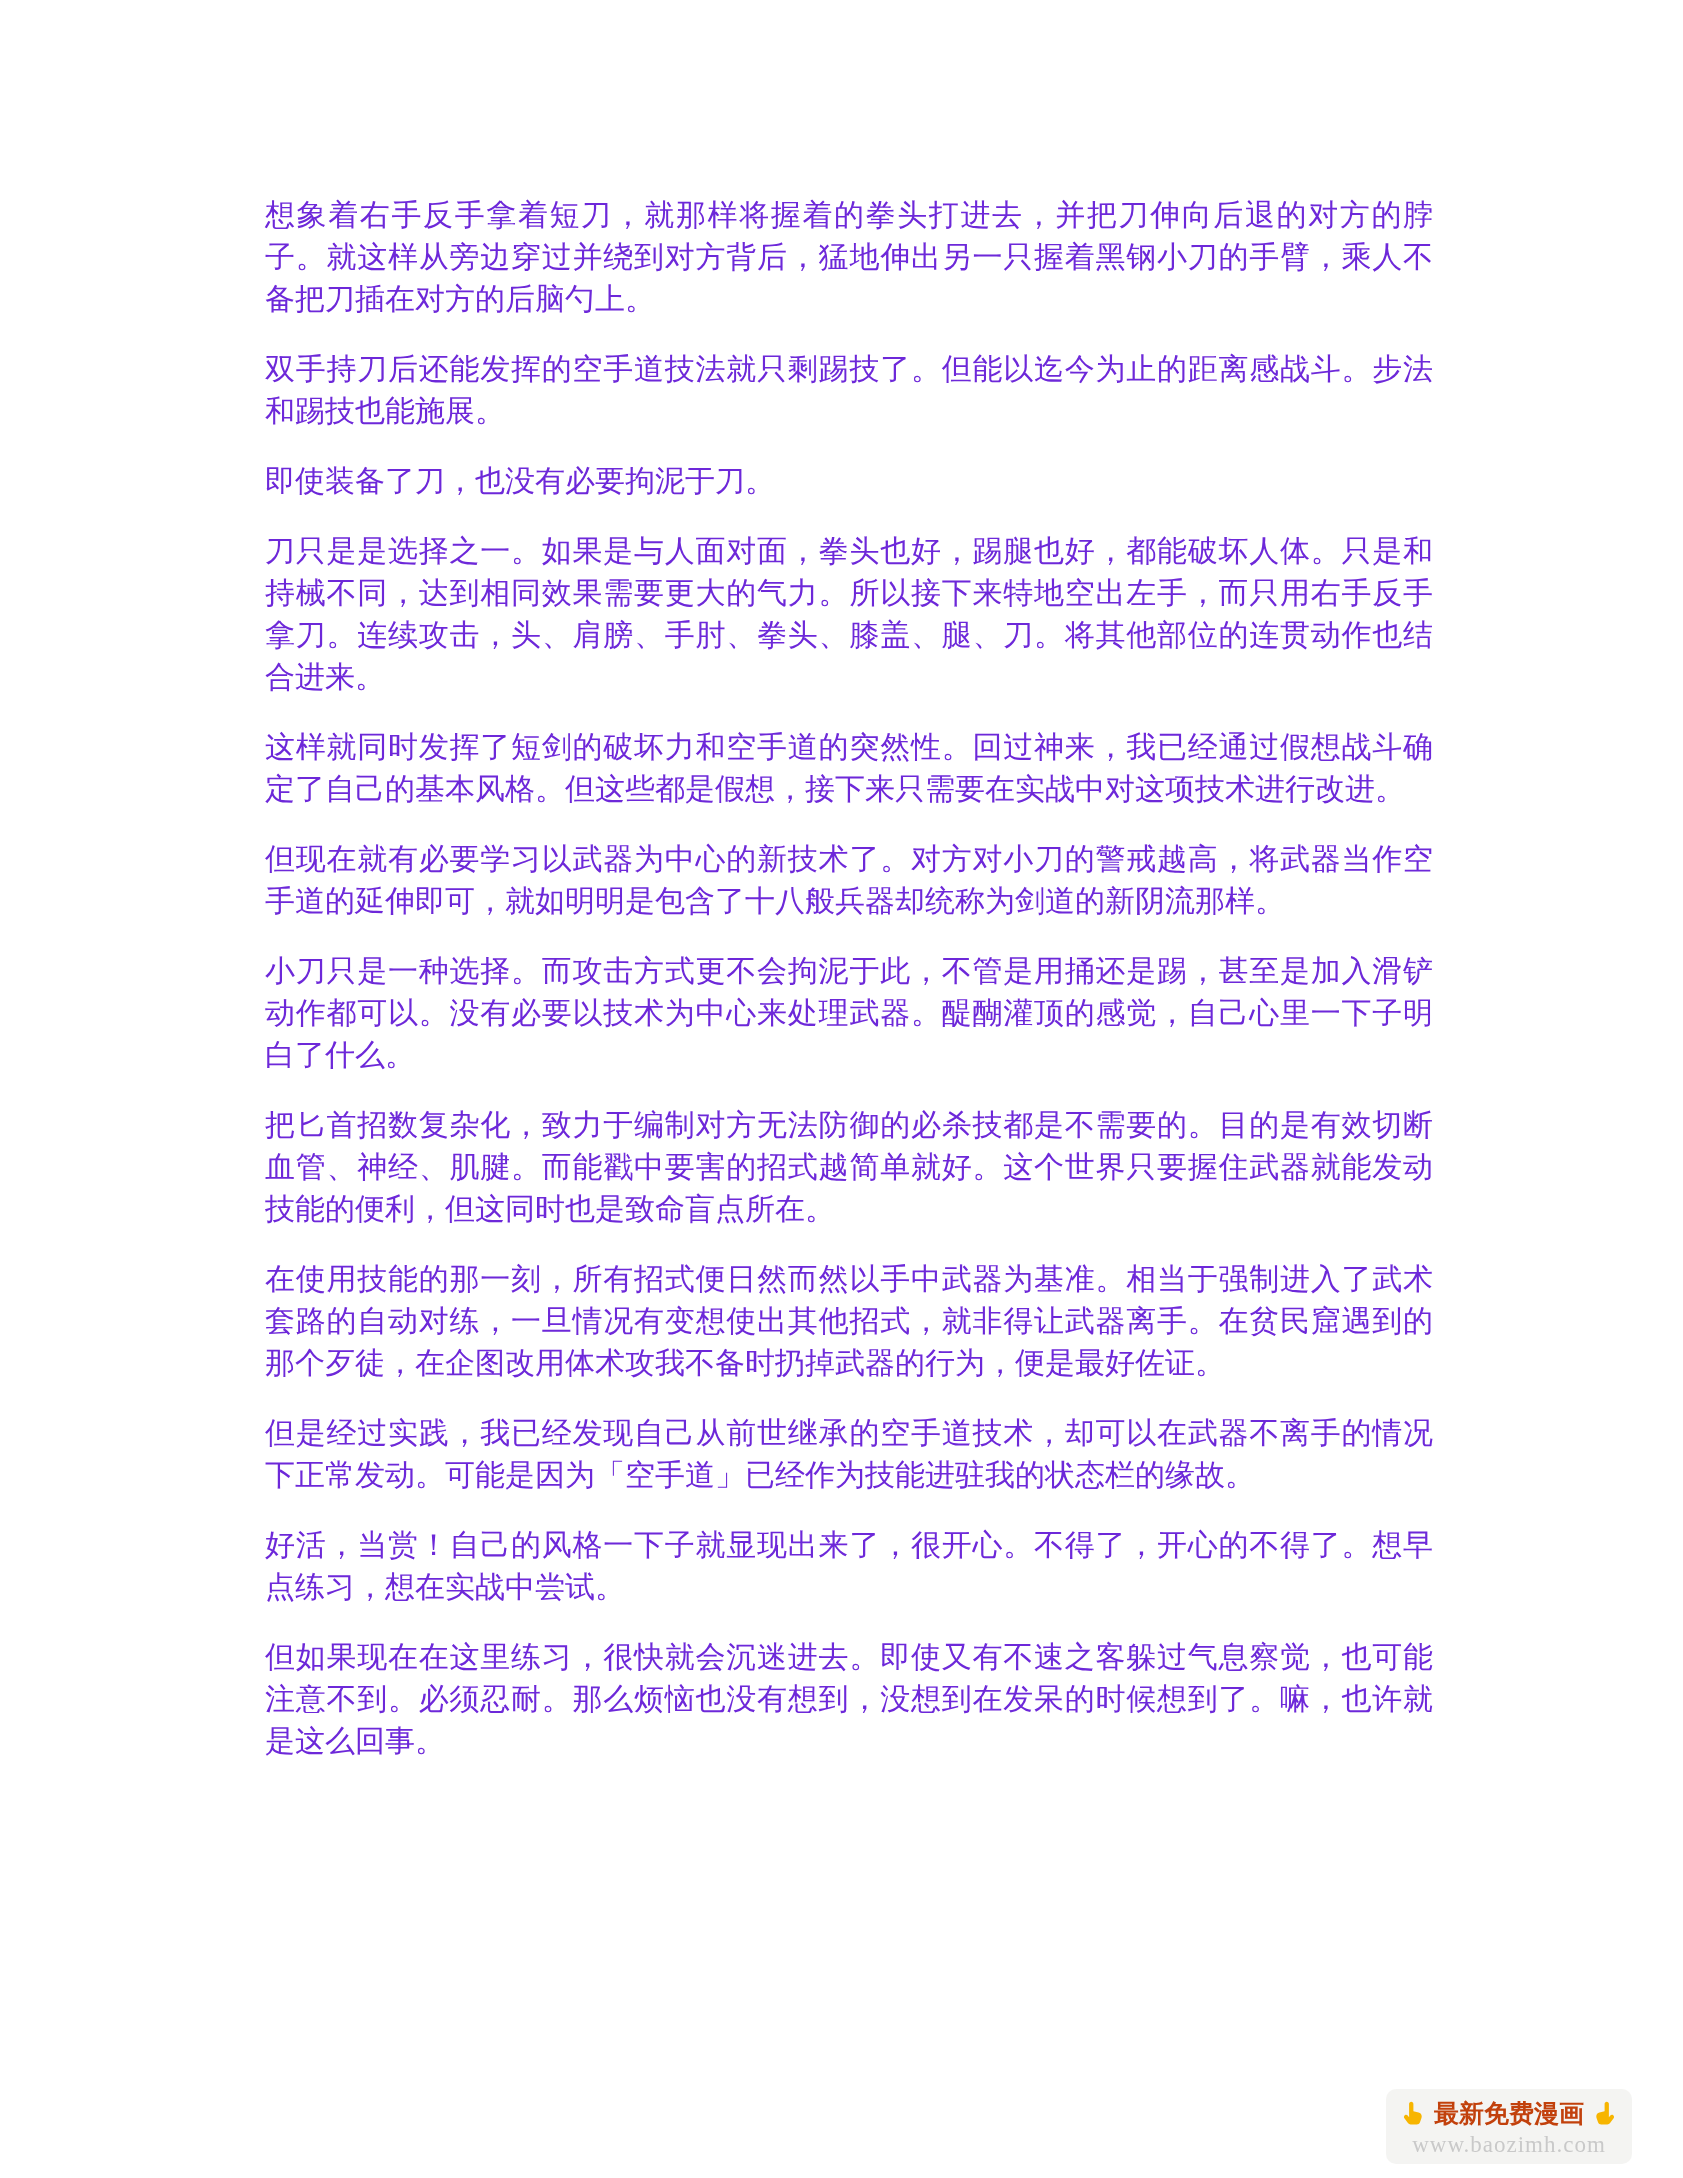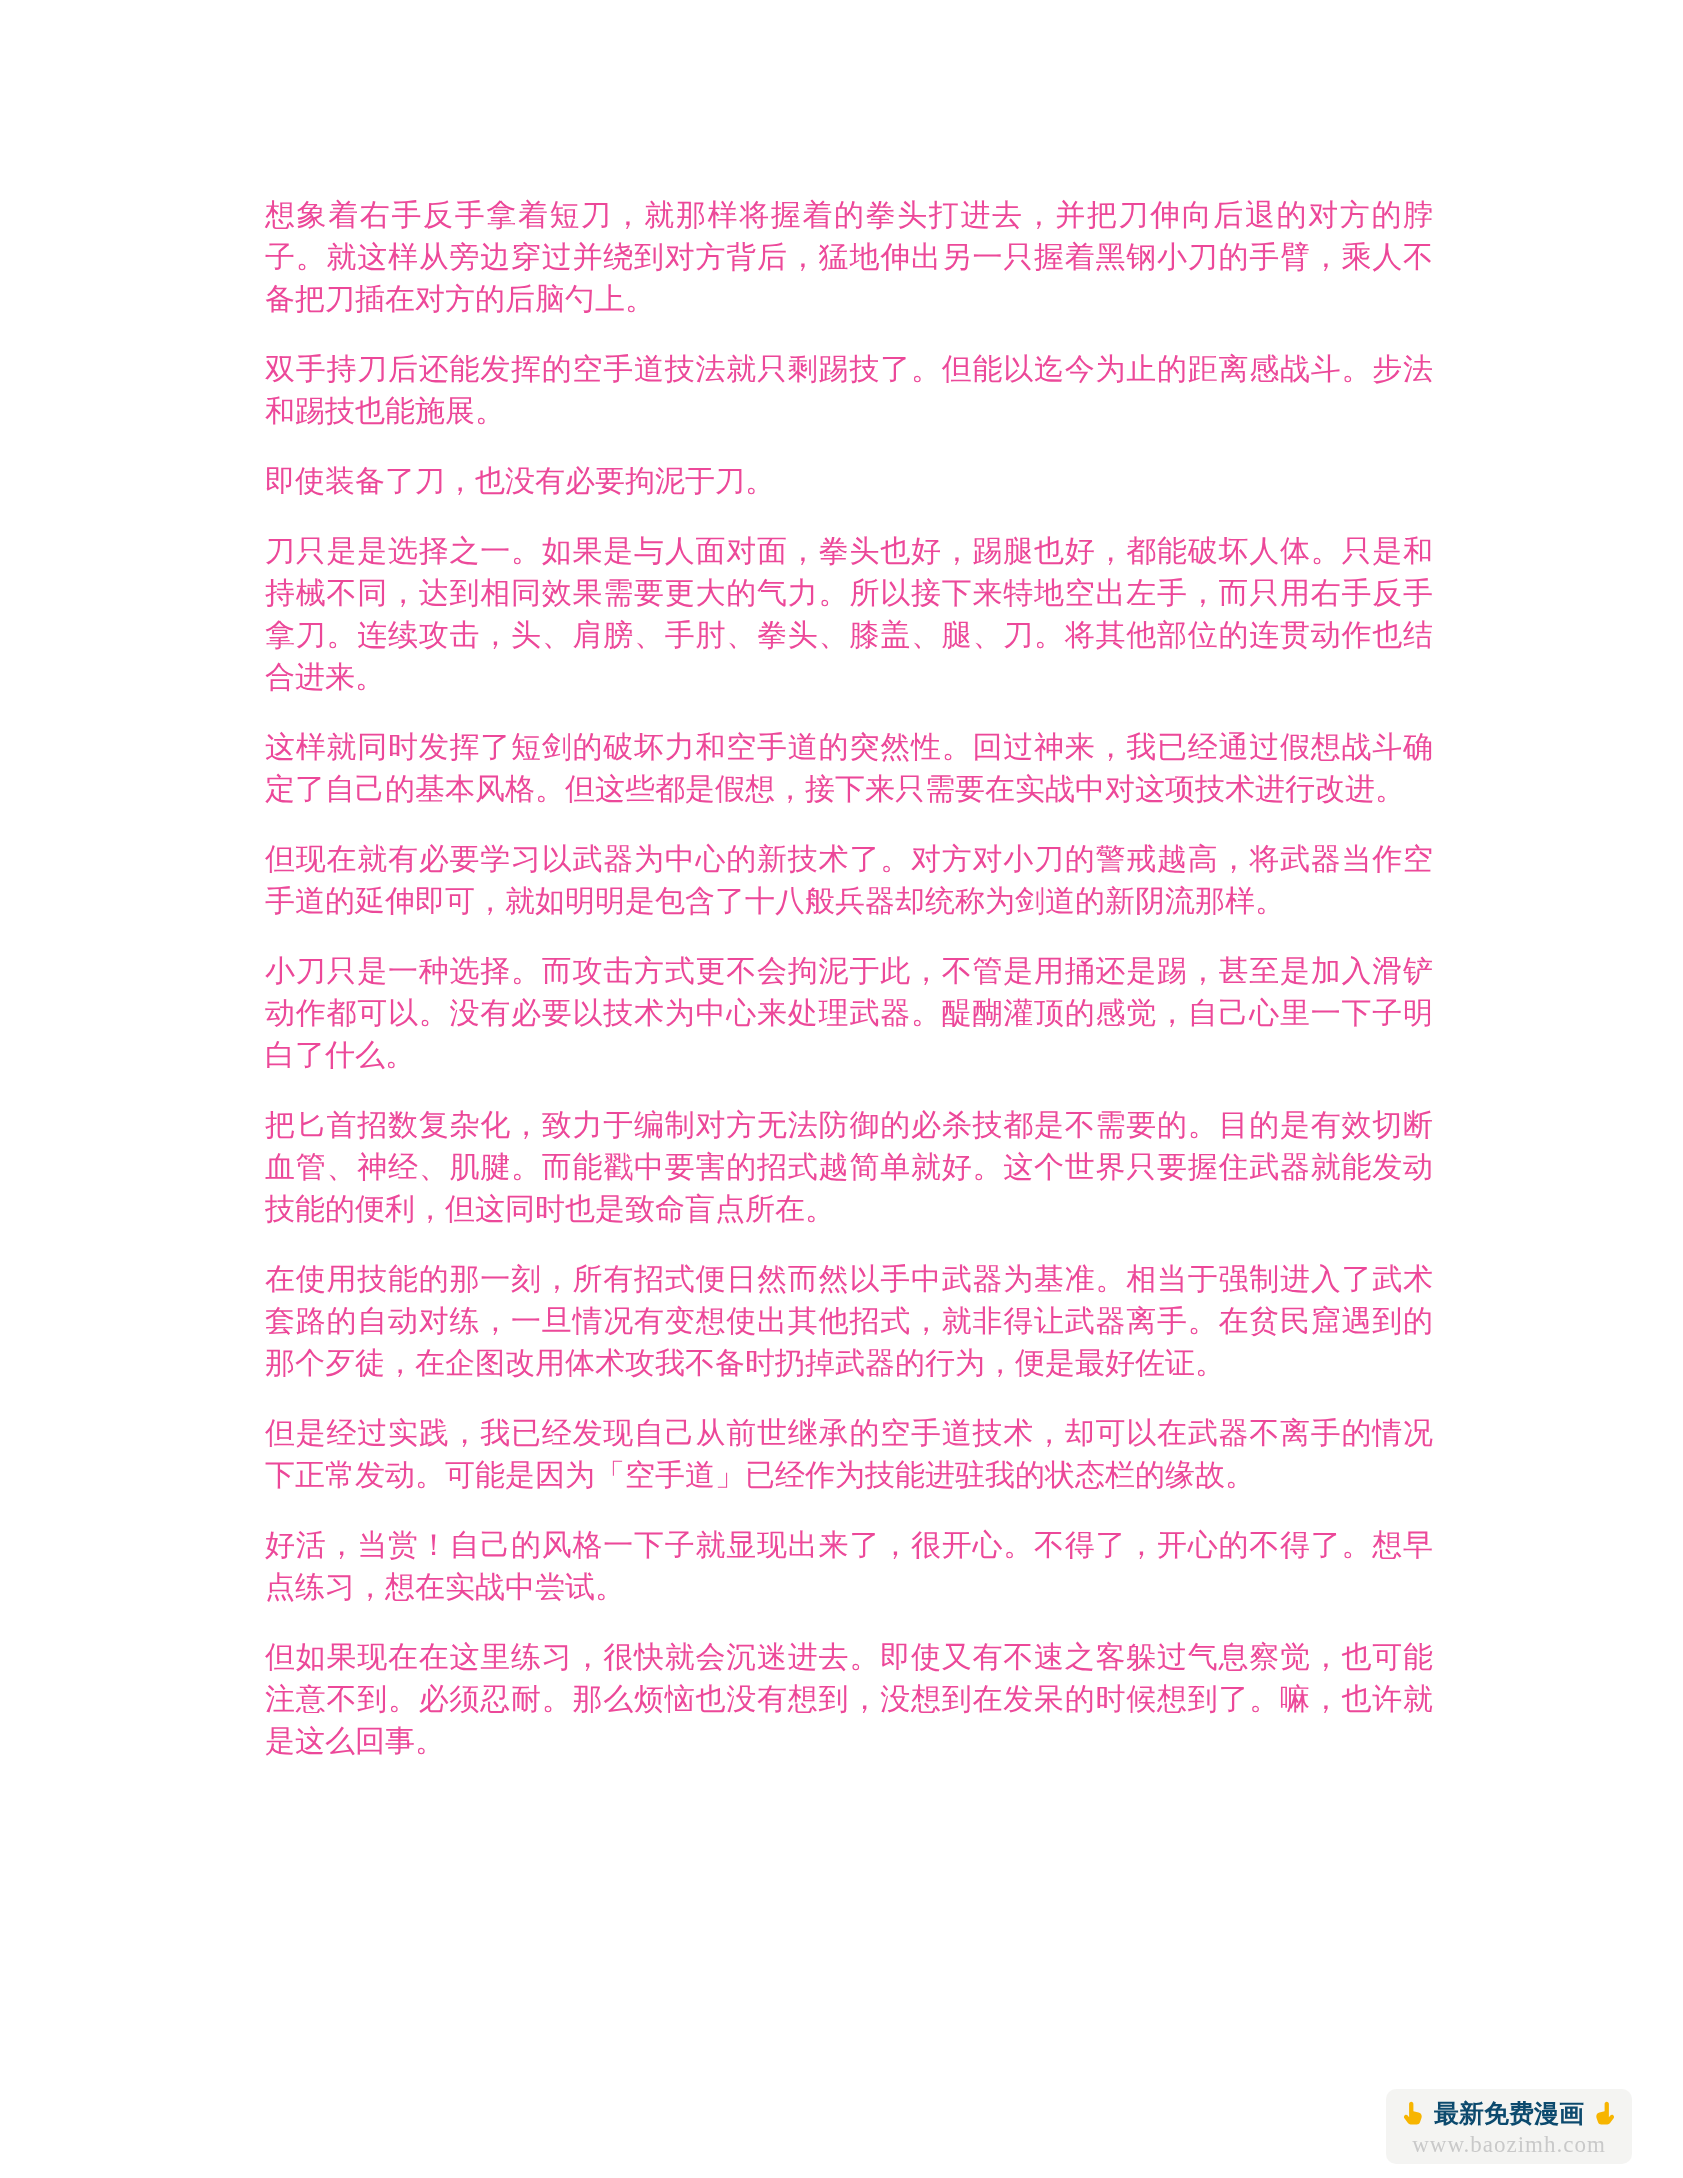--- a/index.html
+++ b/index.html
@@ -12,21 +12,21 @@
     background: #ffffff;
     position: relative;
     overflow: hidden;
     font-family: "Liberation Serif", "DejaVu Serif", serif;
   }
   .novel-text {
     position: absolute;
     left: 265px;
     top: 194px;
     width: 1168px;
-    color: #ec4899;
+    color: #6d28d9;
     font-size: 30px;
     line-height: 42px;
     text-align: justify;
     text-justify: inter-ideograph;
   }
   .novel-text p {
     margin: 0 0 28px 0;
     padding: 0;
   }
   .watermark {
@@ -41,21 +41,21 @@
     align-items: center;
     gap: 2px;
   }
   .wm-row1 {
     display: flex;
     align-items: center;
     gap: 7px;
     font-family: "Liberation Sans", "DejaVu Sans", sans-serif;
     font-weight: bold;
     font-size: 25px;
-    color: #0c4a6e;
+    color: #c2410c;
     white-space: nowrap;
   }
   .wm-url {
     font-family: Liberation Serif, serif;
     font-size: 23px;
     color: #c9c9c9;
     letter-spacing: 1px;
     white-space: nowrap;
   }
   .hand-icon svg {

